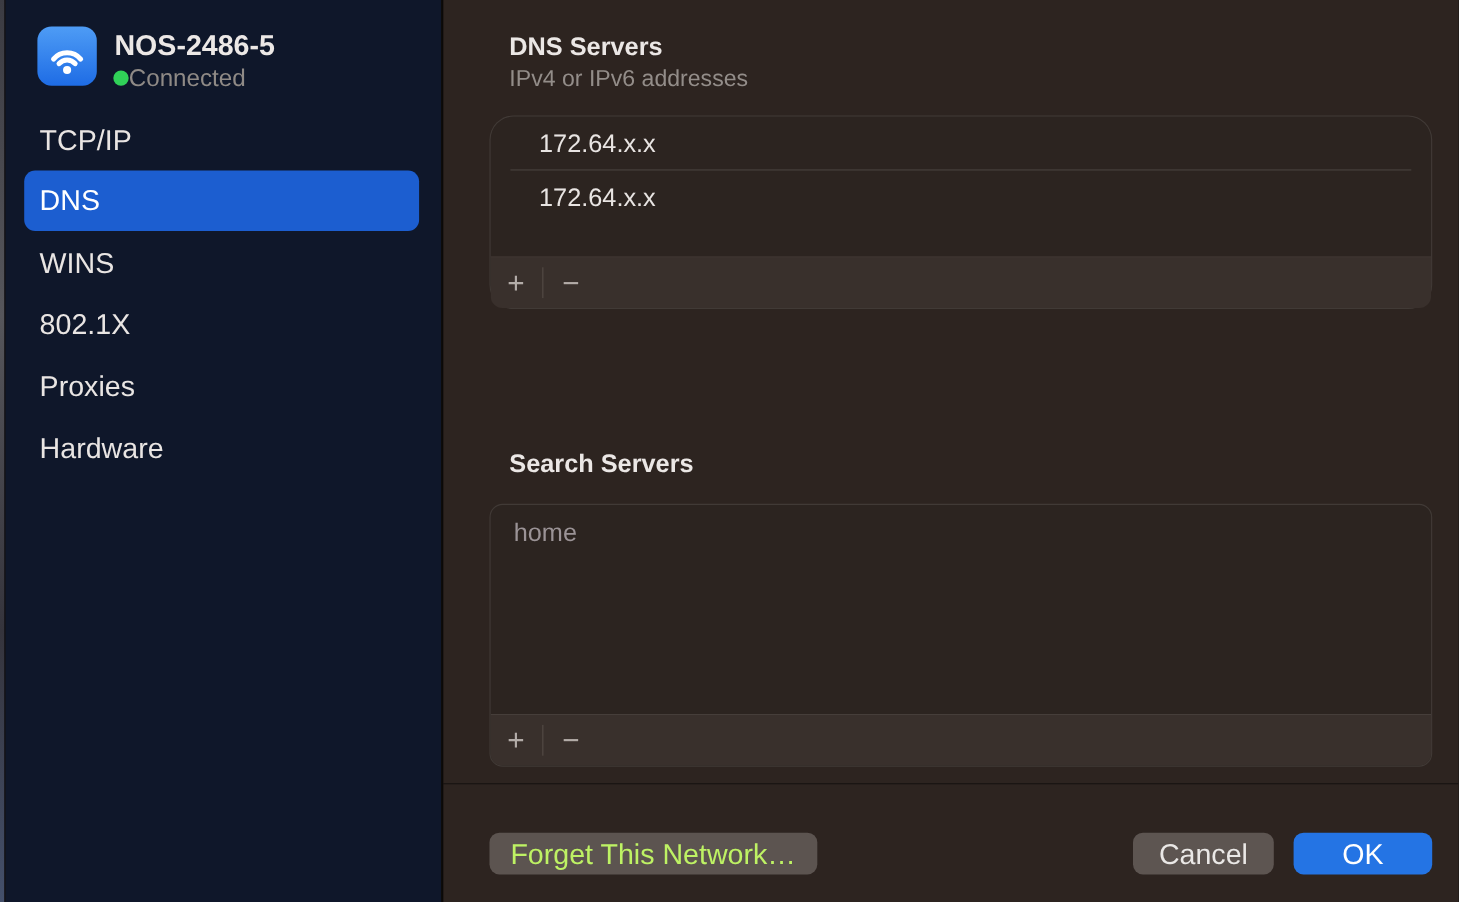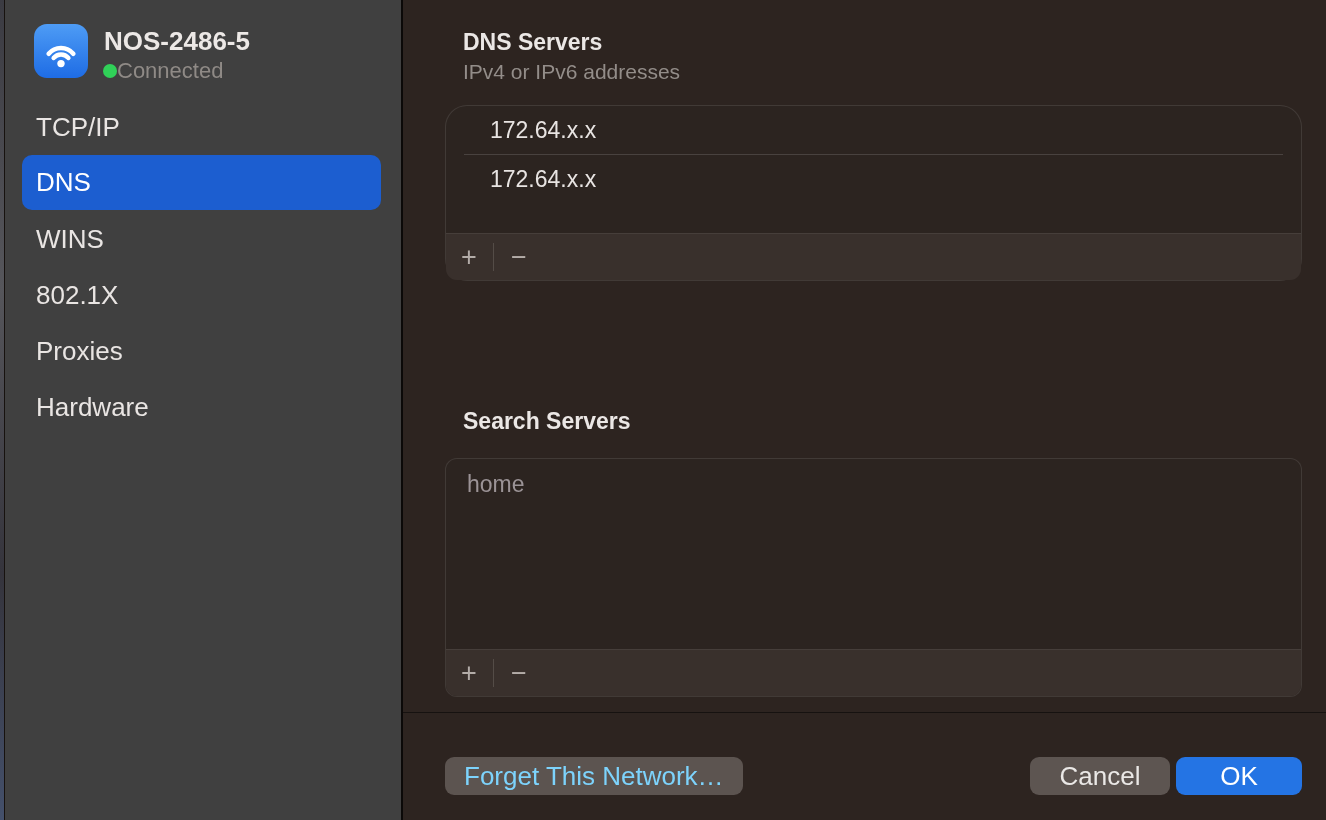--- a/index.html
+++ b/index.html
@@ -7,21 +7,21 @@
     position:relative;width:1326px;height:820px;overflow:hidden;
     font-family:"Liberation Sans","DejaVu Sans",sans-serif;
     background:#2d2420;color:#e8e4e2;
     -webkit-font-smoothing:antialiased;
   }
   
   .edge-strip{position:absolute;left:0;top:0;bottom:0;width:4px;z-index:6;
     background:linear-gradient(180deg,#3b3b42 0%,#56565b 35%,#35343c 70%,#44506b 100%);
     border-right:1px solid #17120f;}
   
-  .sidebar{position:absolute;left:0;top:0;bottom:0;width:401px;background:#404040;}
+  .sidebar{position:absolute;left:0;top:0;bottom:0;width:401px;background:#0f172a;}
   .vsep{position:absolute;left:401px;top:0;bottom:0;width:2px;background:#0b0908;z-index:5;}
   .wifi-badge{position:absolute;left:34px;top:24px;width:54px;height:54px;border-radius:13px;
     background:linear-gradient(180deg,var(--wifi-blue-top,#4e9cf5),var(--wifi-blue-bottom,#1e6ce5));
     display:flex;align-items:center;justify-content:center;}
   .net-name{position:absolute;left:104px;top:26px;font-size:26px;font-weight:600;color:#ece8e6;}
   .net-status{position:absolute;left:103px;top:58px;display:flex;align-items:center;}
   .status-dot{width:14px;height:14px;border-radius:50%;background:var(--connected-green,#30d158);}
   .status-text{font-size:22px;color:#8f8a86;}
   .nav{position:absolute;left:0;top:99px;right:0;}
   .nav-item{height:56px;line-height:56px;padding-left:36px;font-size:26px;color:#e9e5e3;cursor:default;}
@@ -41,22 +41,22 @@
   .box-footer{position:absolute;left:0;right:0;bottom:0;height:46px;background:#39302c;
     border-top:1px solid rgba(255,255,255,.07);border-radius:0 0 11px 11px;}
   .pm-btn{position:absolute;top:0;height:100%;width:34px;background:none;border:none;padding:0;
     color:#b3aca8;font-size:27px;font-family:inherit;text-align:center;line-height:44px;cursor:default;}
   .pm-add{left:6px;}
   .pm-remove{left:56px;}
   .pm-sep{position:absolute;left:47px;top:9px;bottom:9px;width:1px;background:#544c47;}
   .bottom-divider{position:absolute;left:0;right:0;top:712px;height:1px;background:rgba(0,0,0,.5);}
   .btn{position:absolute;top:757px;height:38px;line-height:38px;border:none;border-radius:9px;
     font-size:26px;font-family:inherit;padding:0;cursor:default;}
-  .btn-forget{left:42px;padding:0 19px;background:#5c5450;color:#7dd3fc;}
-  .btn-cancel{left:627px;width:140px;background:#5d5551;color:#eae8e6;text-align:center;}
+  .btn-forget{left:42px;padding:0 19px;background:#5c5450;color:#bef264;}
+  .btn-cancel{left:627px;width:128px;background:#5d5551;color:#eae8e6;text-align:center;}
   .btn-ok{left:773px;width:126px;background:var(--ok-blue,#2474e4);color:#ffffff;font-weight:400;text-align:center;}
 </style>
 </head>
 <body>
 
 <div class="window">
   <div class="edge-strip"></div>
 
   <aside class="sidebar">
     <div class="wifi-badge">

